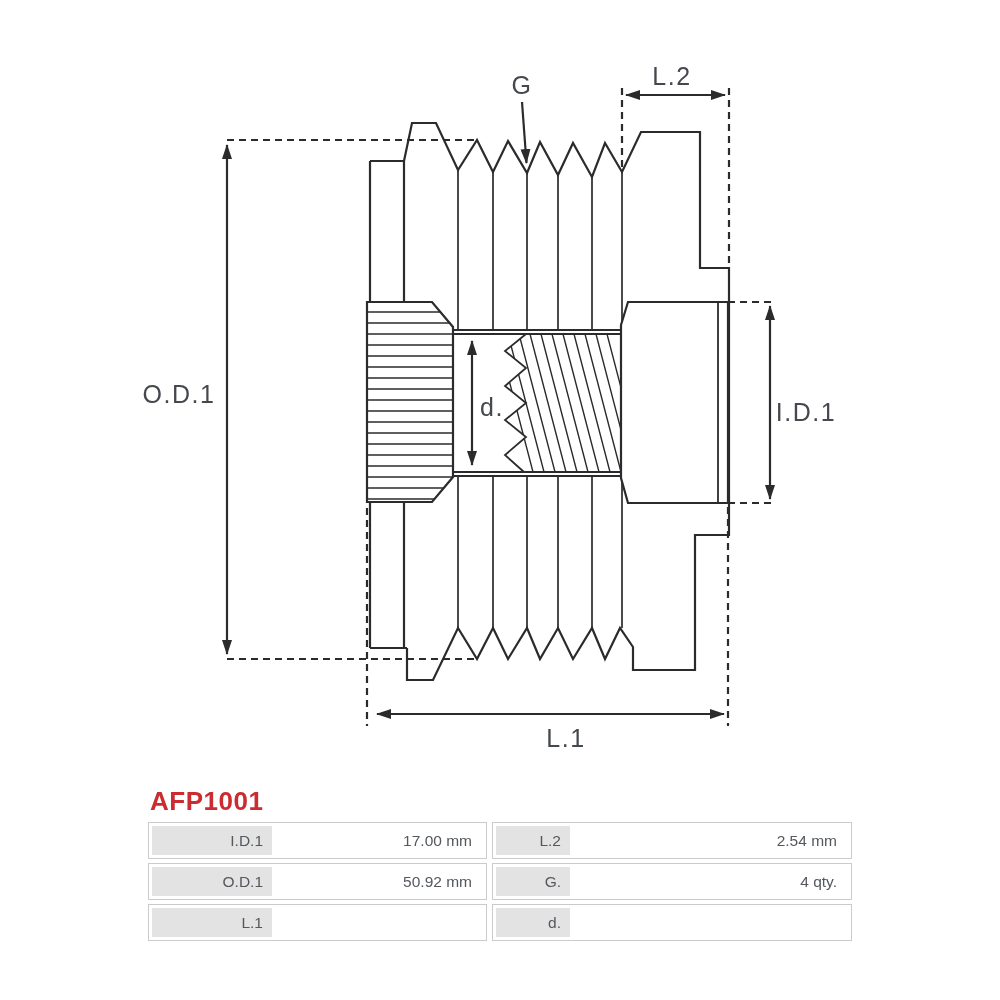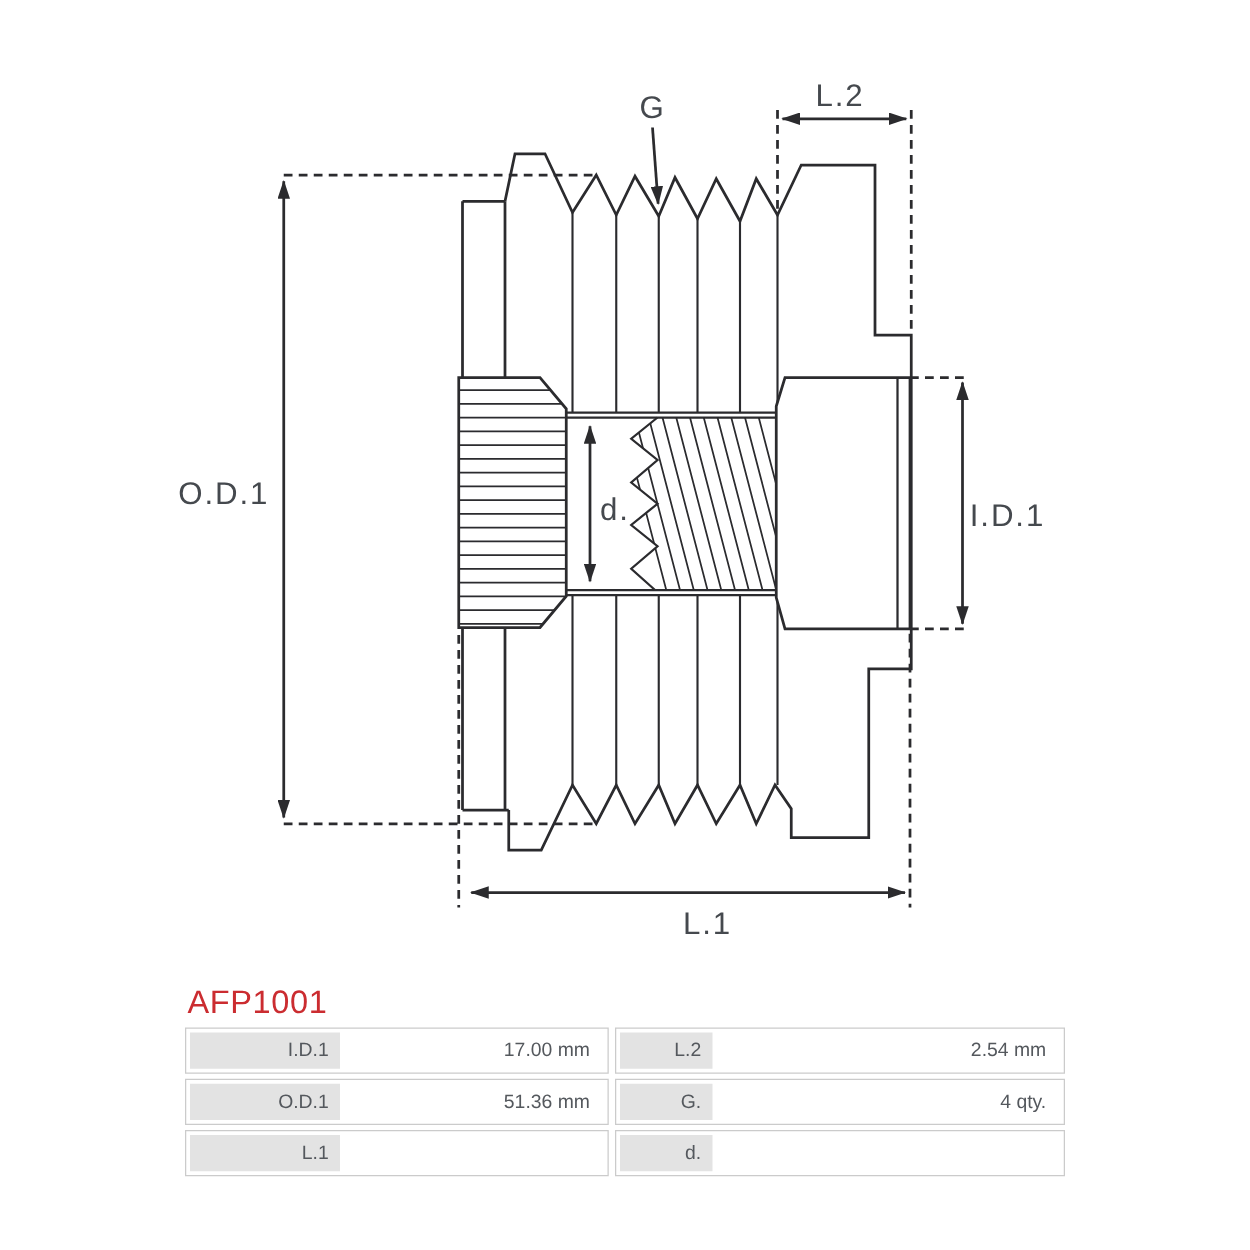--- a/index.html
+++ b/index.html
@@ -21,21 +21,21 @@
     font-family: "Liberation Sans", sans-serif;
     font-size: 25px;
     letter-spacing: 1.5px;
     fill: #45494e;
   }
   .part-title {
     position: absolute;
     left: 150px;
     top: 786px;
     font-size: 26px;
-    font-weight: 400;
+    font-weight: 700;
     letter-spacing: 0.5px;
     color: #cb2c30;
   }
   .spec-tables {
     position: absolute;
     left: 148px;
     top: 822px;
     width: 704px;
     display: flex;
     gap: 5px;
@@ -130,21 +130,21 @@
 
   <div class="spec-tables">
 
     <div class="spec-table left">
       <div class="spec-row">
         <div class="spec-label">I.D.1</div>
         <div class="spec-value">17.00 mm</div>
       </div>
       <div class="spec-row">
         <div class="spec-label">O.D.1</div>
-        <div class="spec-value">51.36 mm</div>
+        <div class="spec-value">50.92 mm</div>
       </div>
       <div class="spec-row">
         <div class="spec-label">L.1</div>
       </div>
     </div>
 
     <div class="spec-table right">
       <div class="spec-row">
         <div class="spec-label">L.2</div>
         <div class="spec-value">2.54 mm</div>

